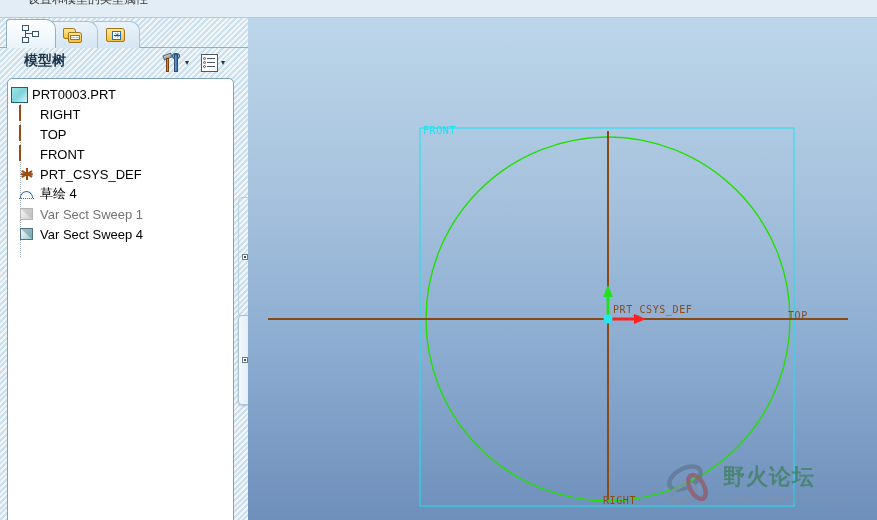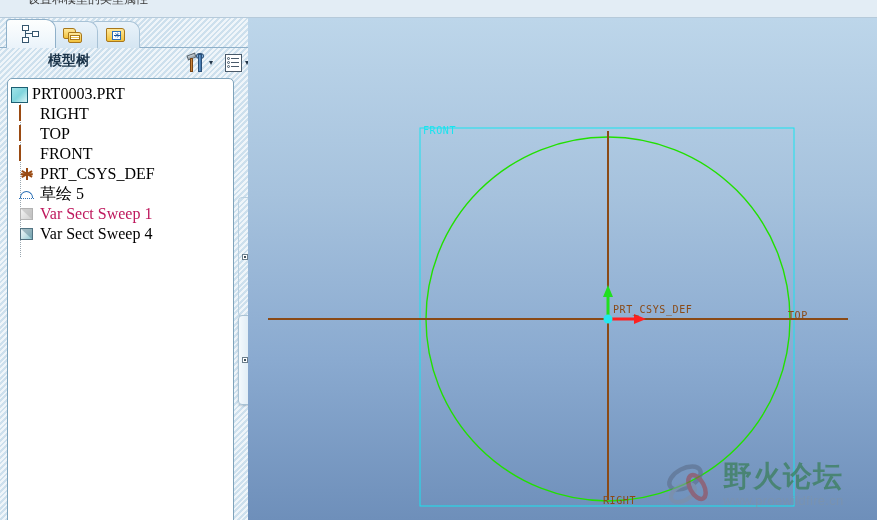--- a/index.html
+++ b/index.html
@@ -53,21 +53,21 @@
   }
   .tab.t1{left:6px;width:50px;}
   .tab.t2{left:50px;width:48px;z-index:2;}
   .tab.t3{left:92px;width:48px;z-index:1;}
   .tabline{
     position:absolute;left:0;top:29px;width:248px;height:1px;background:#8fb0c9;
   }
 
   
   .titlerow{
-    position:absolute;left:0;top:30px;width:224px;height:30px;margin-left:24px;
+    position:absolute;left:0;top:30px;width:224px;height:30px;
   }
   .paneltitle{
     position:absolute;left:24px;top:4px;
     font-size:14px;font-weight:bold;color:#1b3348;
     font-family:"DejaVu Sans",sans-serif;
   }
   .tbtn{
     position:absolute;top:4px;height:22px;
     display:flex;align-items:center;gap:1px;
   }
@@ -86,23 +86,23 @@
     box-sizing:border-box;
     overflow:hidden;
   }
   .treeinner{position:relative;padding:5px 0 0 3px;}
 
   .trow{
     position:relative;height:20px;display:flex;align-items:center;
     font-size:12.5px;color:#000;white-space:nowrap;
   }
   .trow .lbl{
-    font-family:Liberation Serif, serif;font-size:16px;
-  }
-  .trow.dim .lbl{color:#be185d;}
+    font-family:Liberation Sans, sans-serif;font-size:13px;
+  }
+  .trow.dim .lbl{color:#737373;}
   .trow .ico{
     width:17px;height:16px;display:inline-block;position:relative;
     margin-right:4px;flex:none;
   }
   .indent{width:8px;flex:none;}
   .guide{
     position:absolute;left:12px;top:18px;width:1px;height:160px;
     border-left:1px dotted #9aa7b0;
   }
 
@@ -286,21 +286,21 @@
   
   .watermark{
     position:absolute;right:6px;bottom:6px;
     width:210px;height:58px;
     opacity:.62;
     display:flex;align-items:center;
   }
   .wm-logo{position:relative;width:58px;height:48px;flex:none;}
   .wm-text{margin-left:4px;}
   .wm-cn{
-    font-family:"DejaVu Sans",sans-serif;font-weight:bold;font-size:29px;
+    font-family:"DejaVu Sans",sans-serif;font-weight:bold;font-size:22px;
     color:#2f7a47;line-height:1;letter-spacing:1px;
   }
   .wm-url{
     font-family:"Liberation Sans",sans-serif;font-size:13px;
     color:#7e93a8;letter-spacing:.3px;margin-top:2px;text-align:right;
   }
 </style>
 </head>
 <body>
 
@@ -404,21 +404,21 @@
             </span>
           <span class="lbl">PRT_CSYS_DEF</span>
         </div>
 
         <div class="trow">
           <span class="indent"></span>
           <span class="ico ic-sketch">
               <u></u>
               <s></s>
             </span>
-          <span class="lbl">草绘 5</span>
+          <span class="lbl">草绘 4</span>
         </div>
 
         <div class="trow dim">
           <span class="indent"></span>
           <span class="ico ic-sweep">
               <u></u>
               <s></s>
             </span>
           <span class="lbl">Var Sect Sweep 1</span>
         </div>

